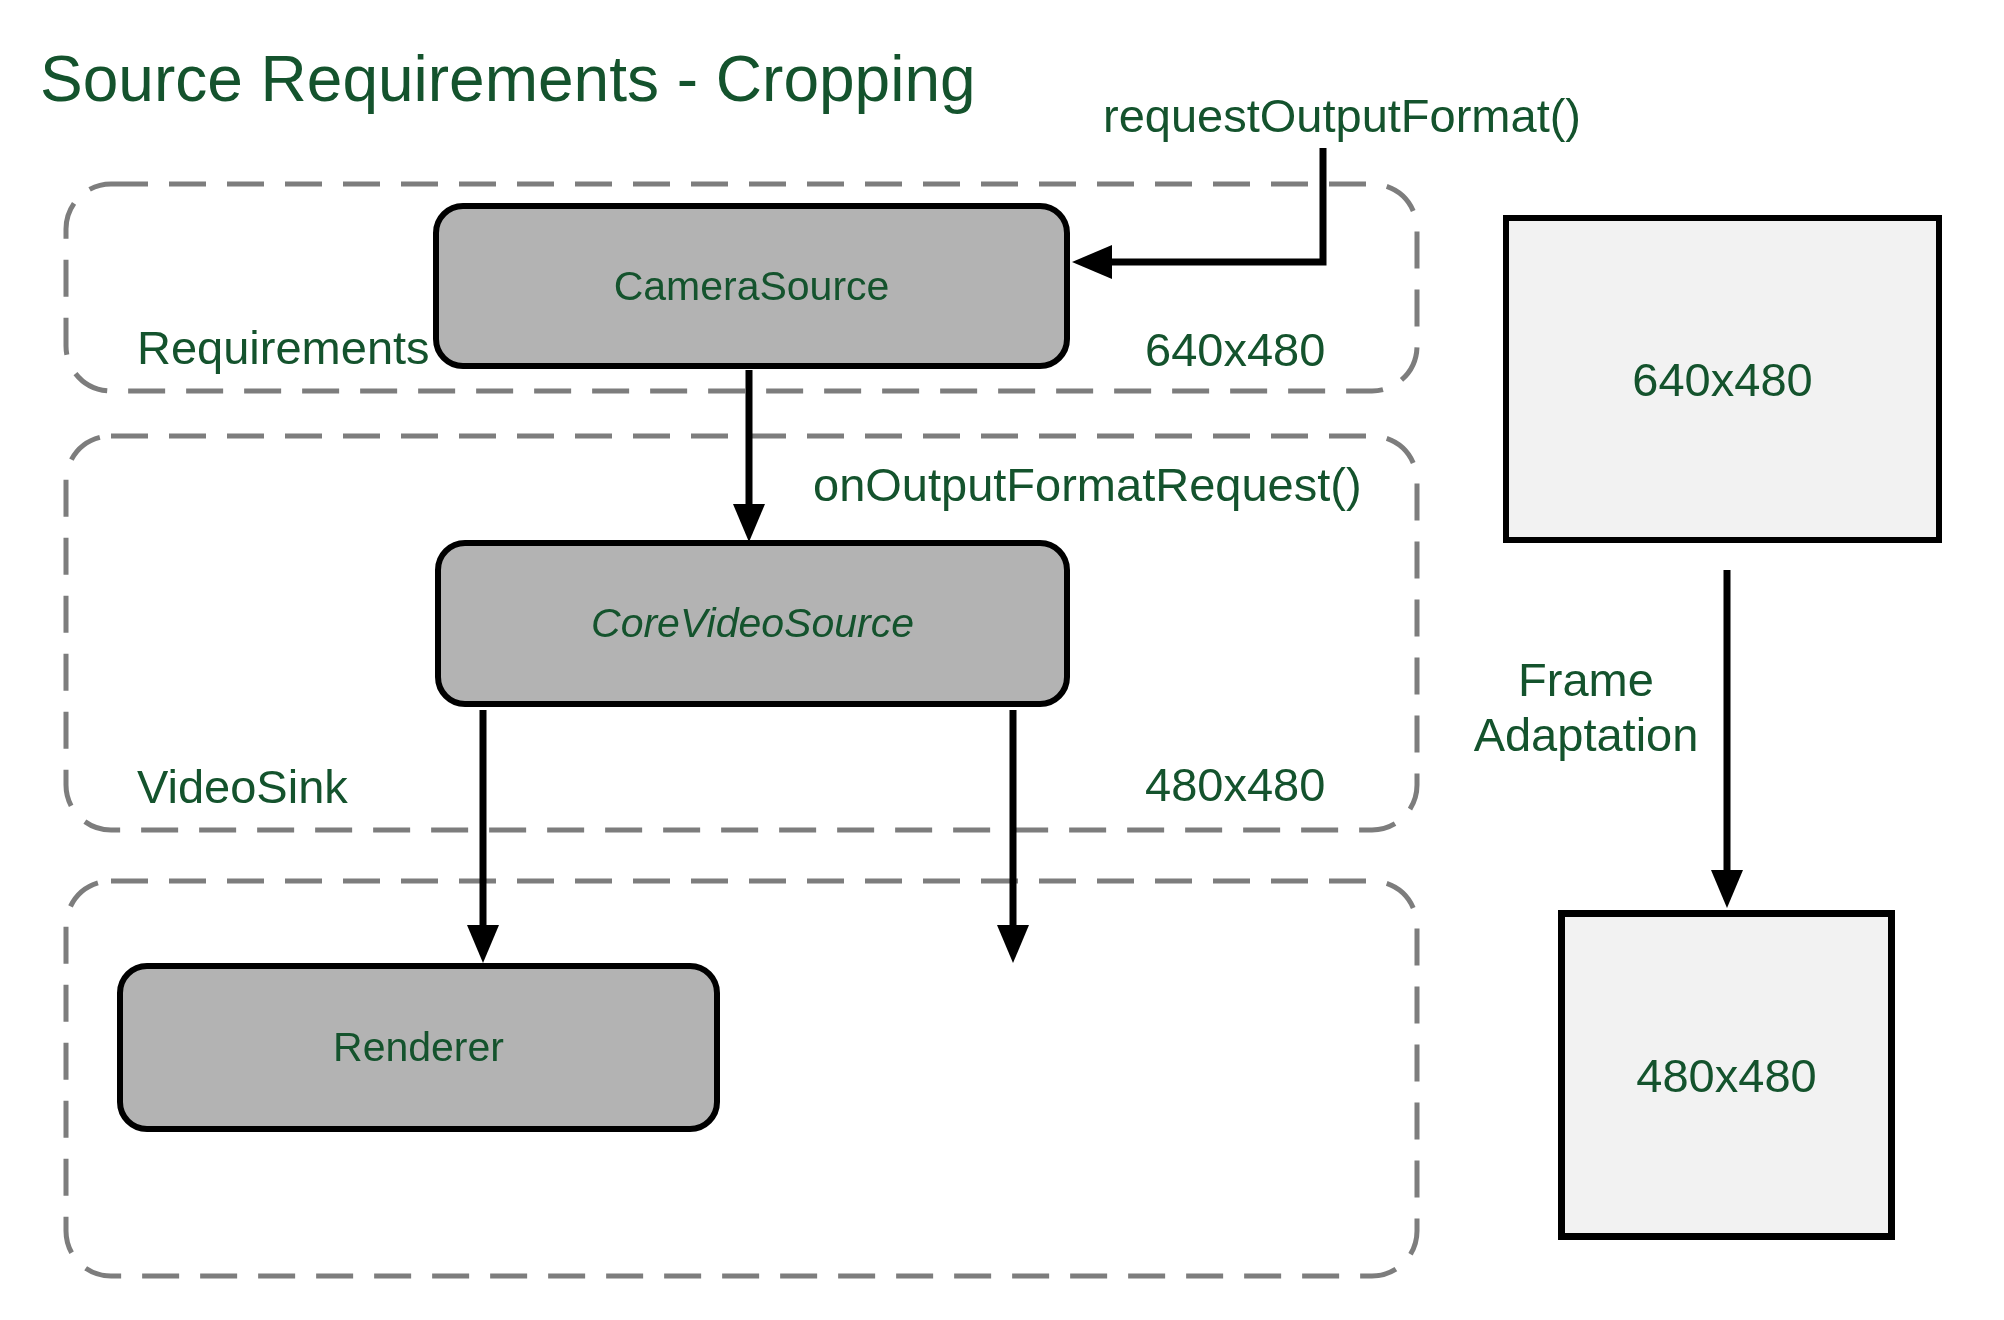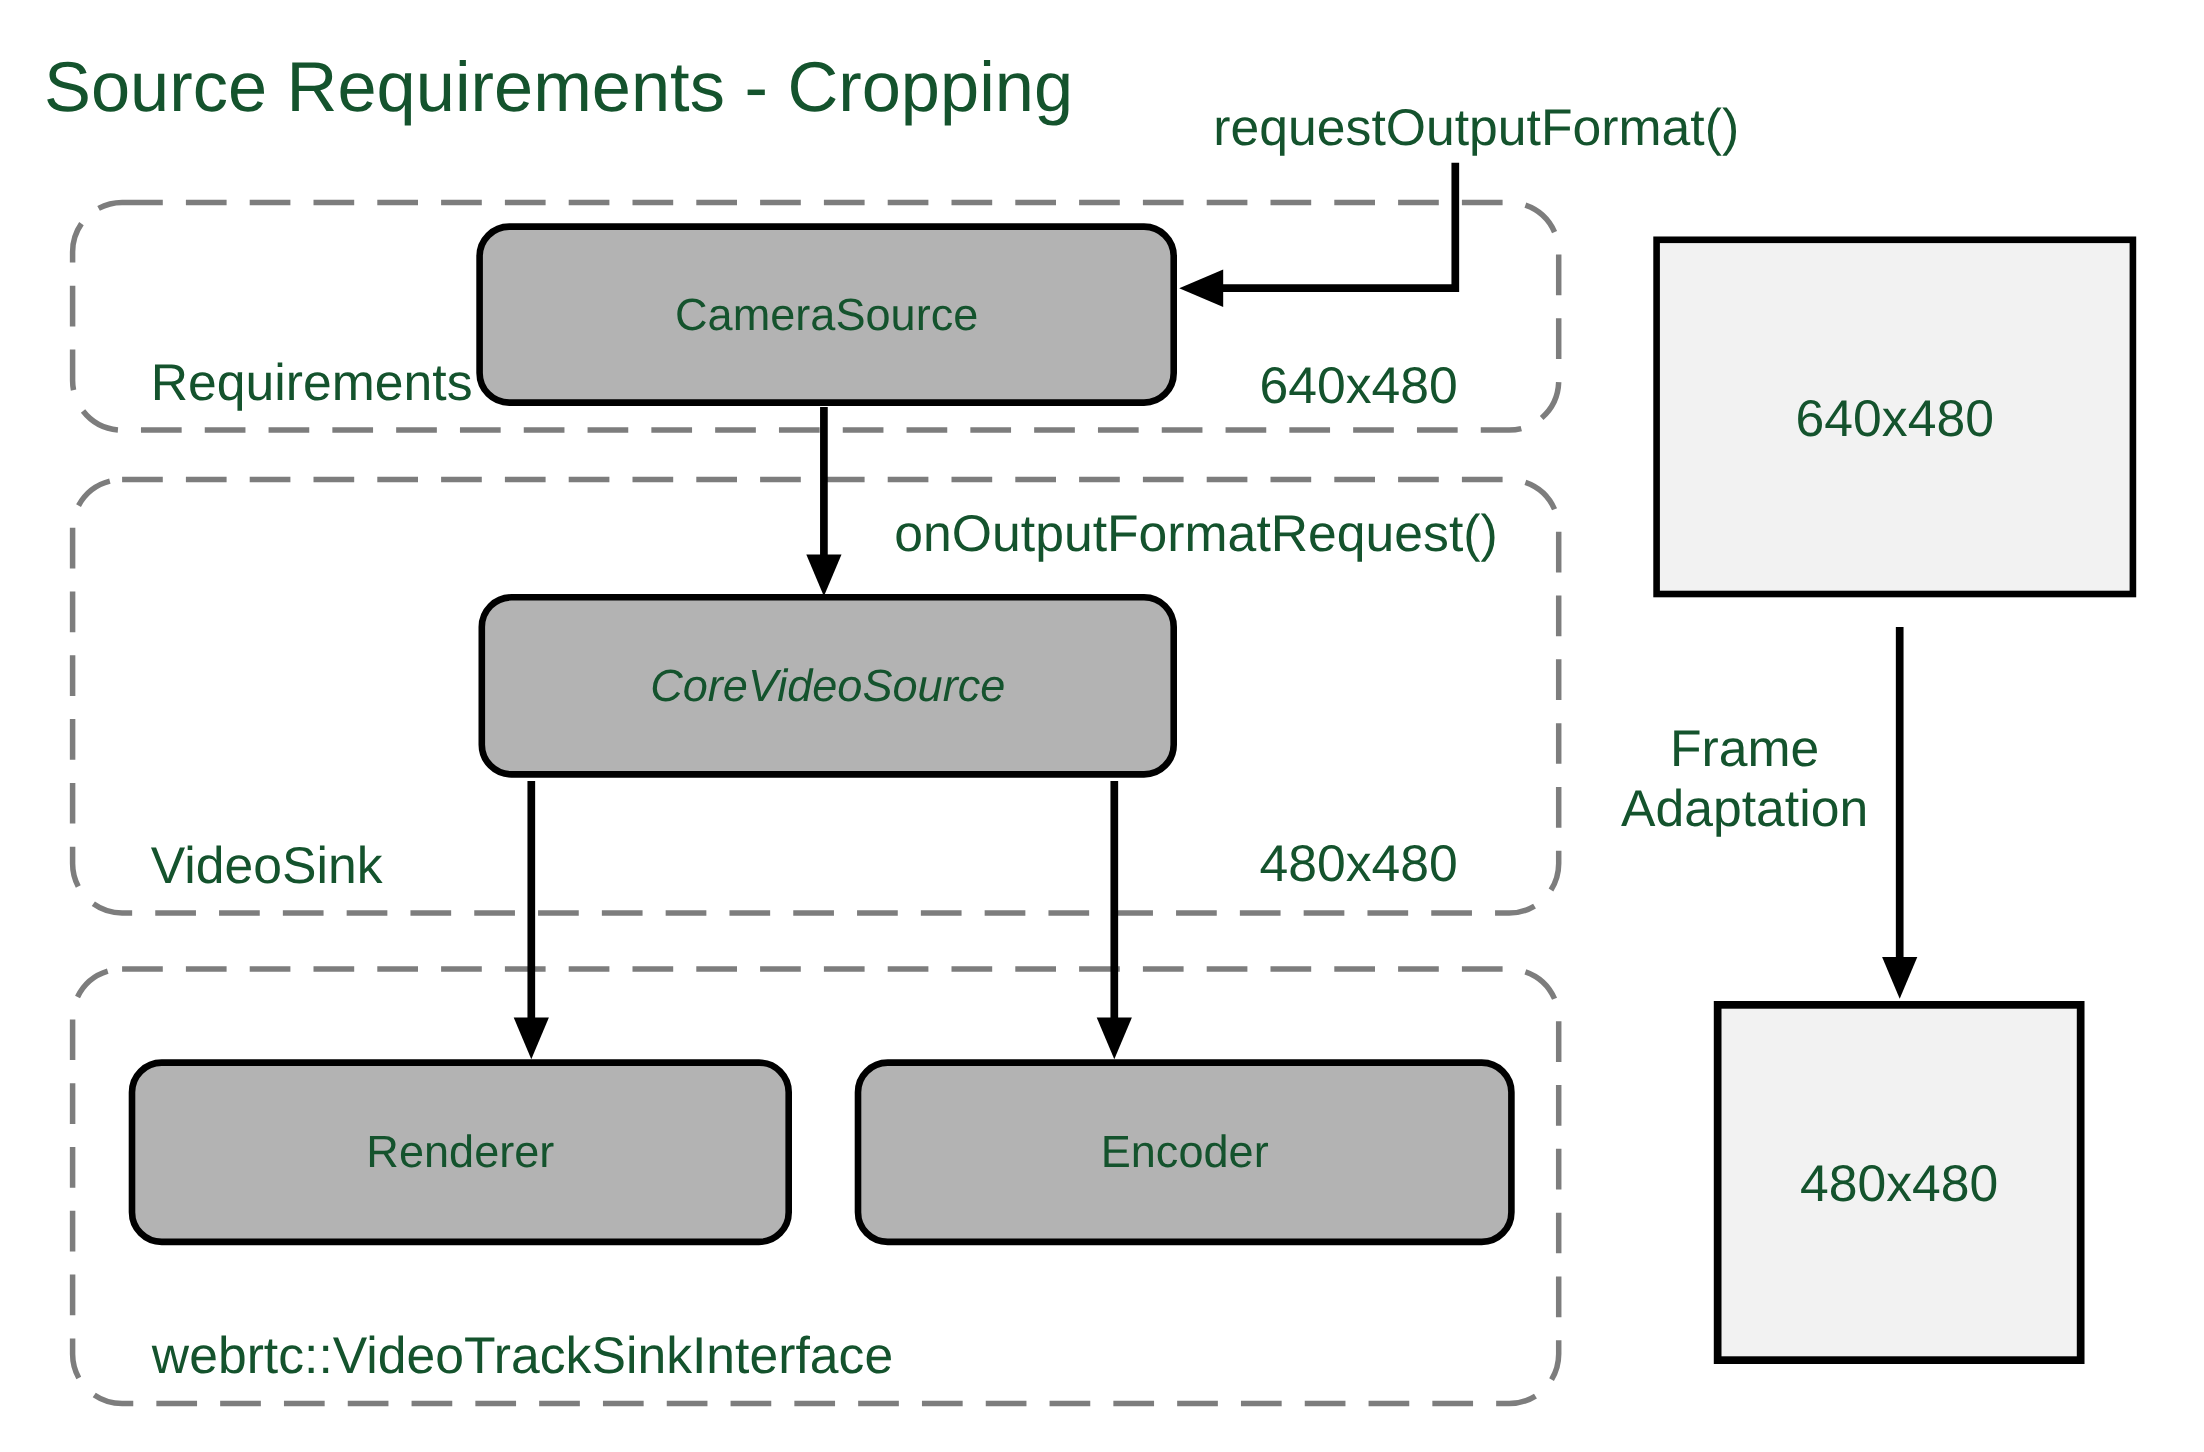--- a/index.html
+++ b/index.html
@@ -88,37 +88,33 @@
   <div class="lbl" style="left:813px; top:461px;">onOutputFormatRequest()</div>
 
   <div class="lbl" style="left:1103px; top:92px;">requestOutputFormat()</div>
 
   <div class="lbl" style="left:137px; top:324px;">Requirements</div>
   <div class="lbl" style="left:1145px; top:326px;">640x480</div>
 
   <div class="lbl" style="left:137px; top:763px;">VideoSink</div>
   <div class="lbl" style="left:1145px; top:761px;">480x480</div>
 
-  <div class="lbl" style="left:138px; top:1208px;">webrtc::VideoTrackSinkInterface</div>
 
   <div class="node" style="left:433px; top:203px; width:637px; height:166px;">
     <span>CameraSource</span>
   </div>
 
   <div class="node" style="left:435px; top:540px; width:635px; height:167px;font-style:italic;">
     <span>CoreVideoSource</span>
   </div>
 
   <div class="node" style="left:117px; top:963px; width:603px; height:169px;">
     <span>Renderer</span>
   </div>
 
-  <div class="node" style="left:777px; top:963px; width:600px; height:169px;">
-    <span>Encoder</span>
-  </div>
 
   <div class="frame" style="left:1503px; top:215px; width:439px; height:328px;">
     <span>640x480</span>
   </div>
 
   <div class="adapt-lbl">
     <div>Frame</div>
     <div>Adaptation</div>
   </div>
 

